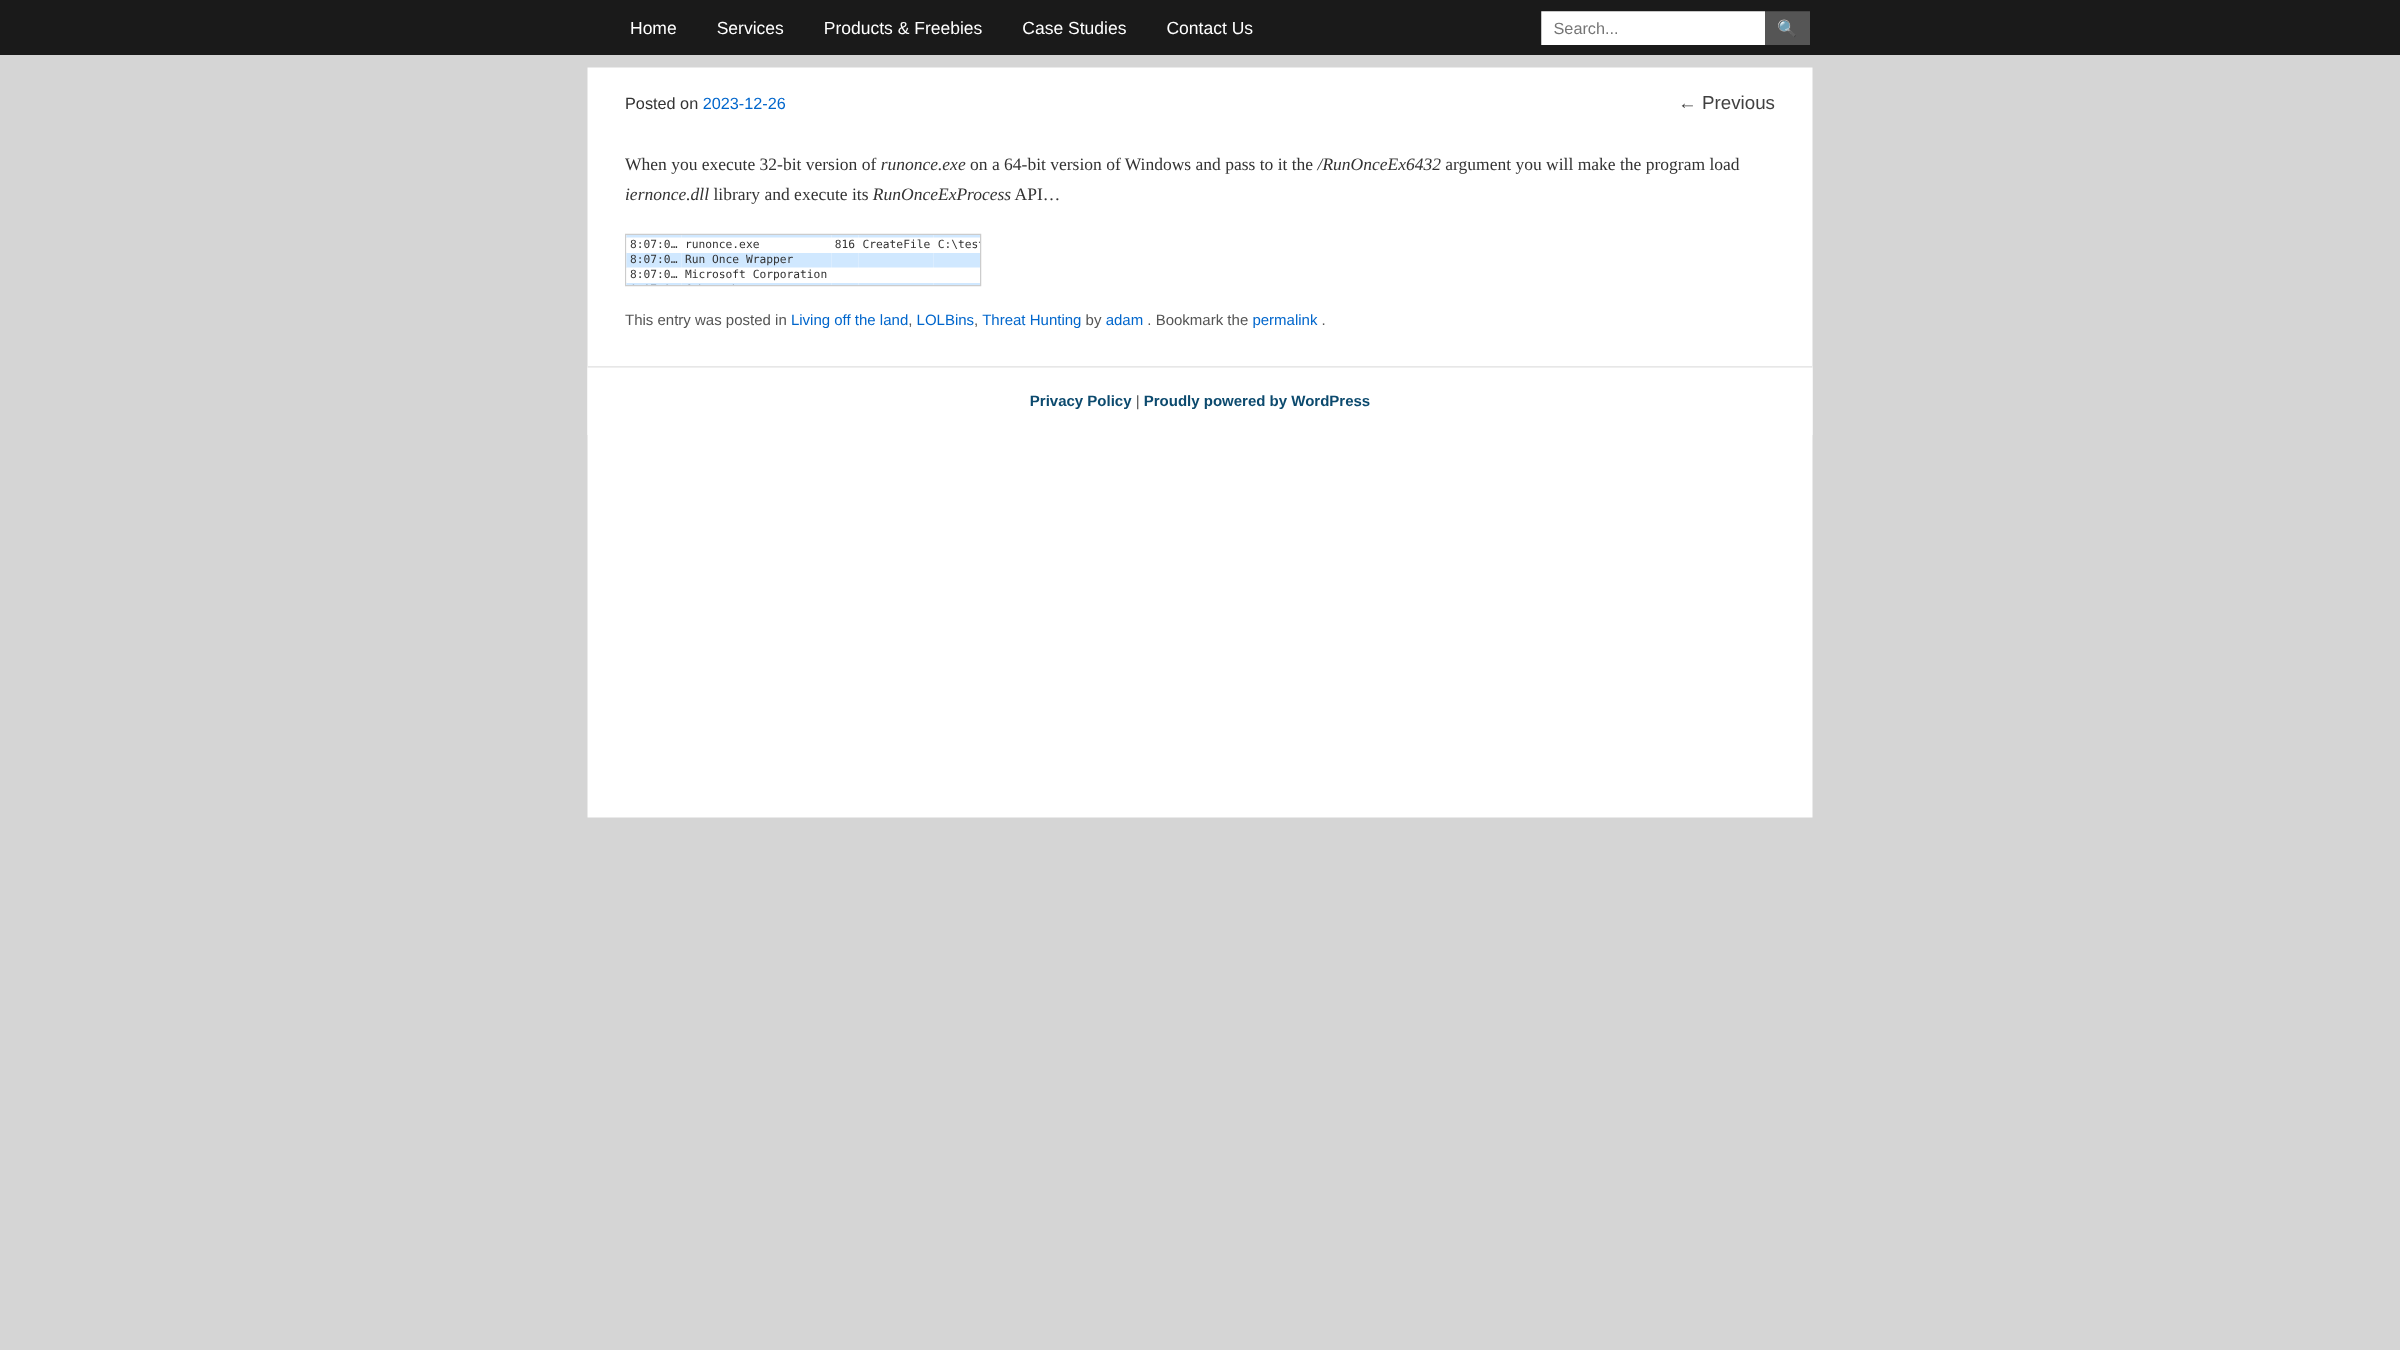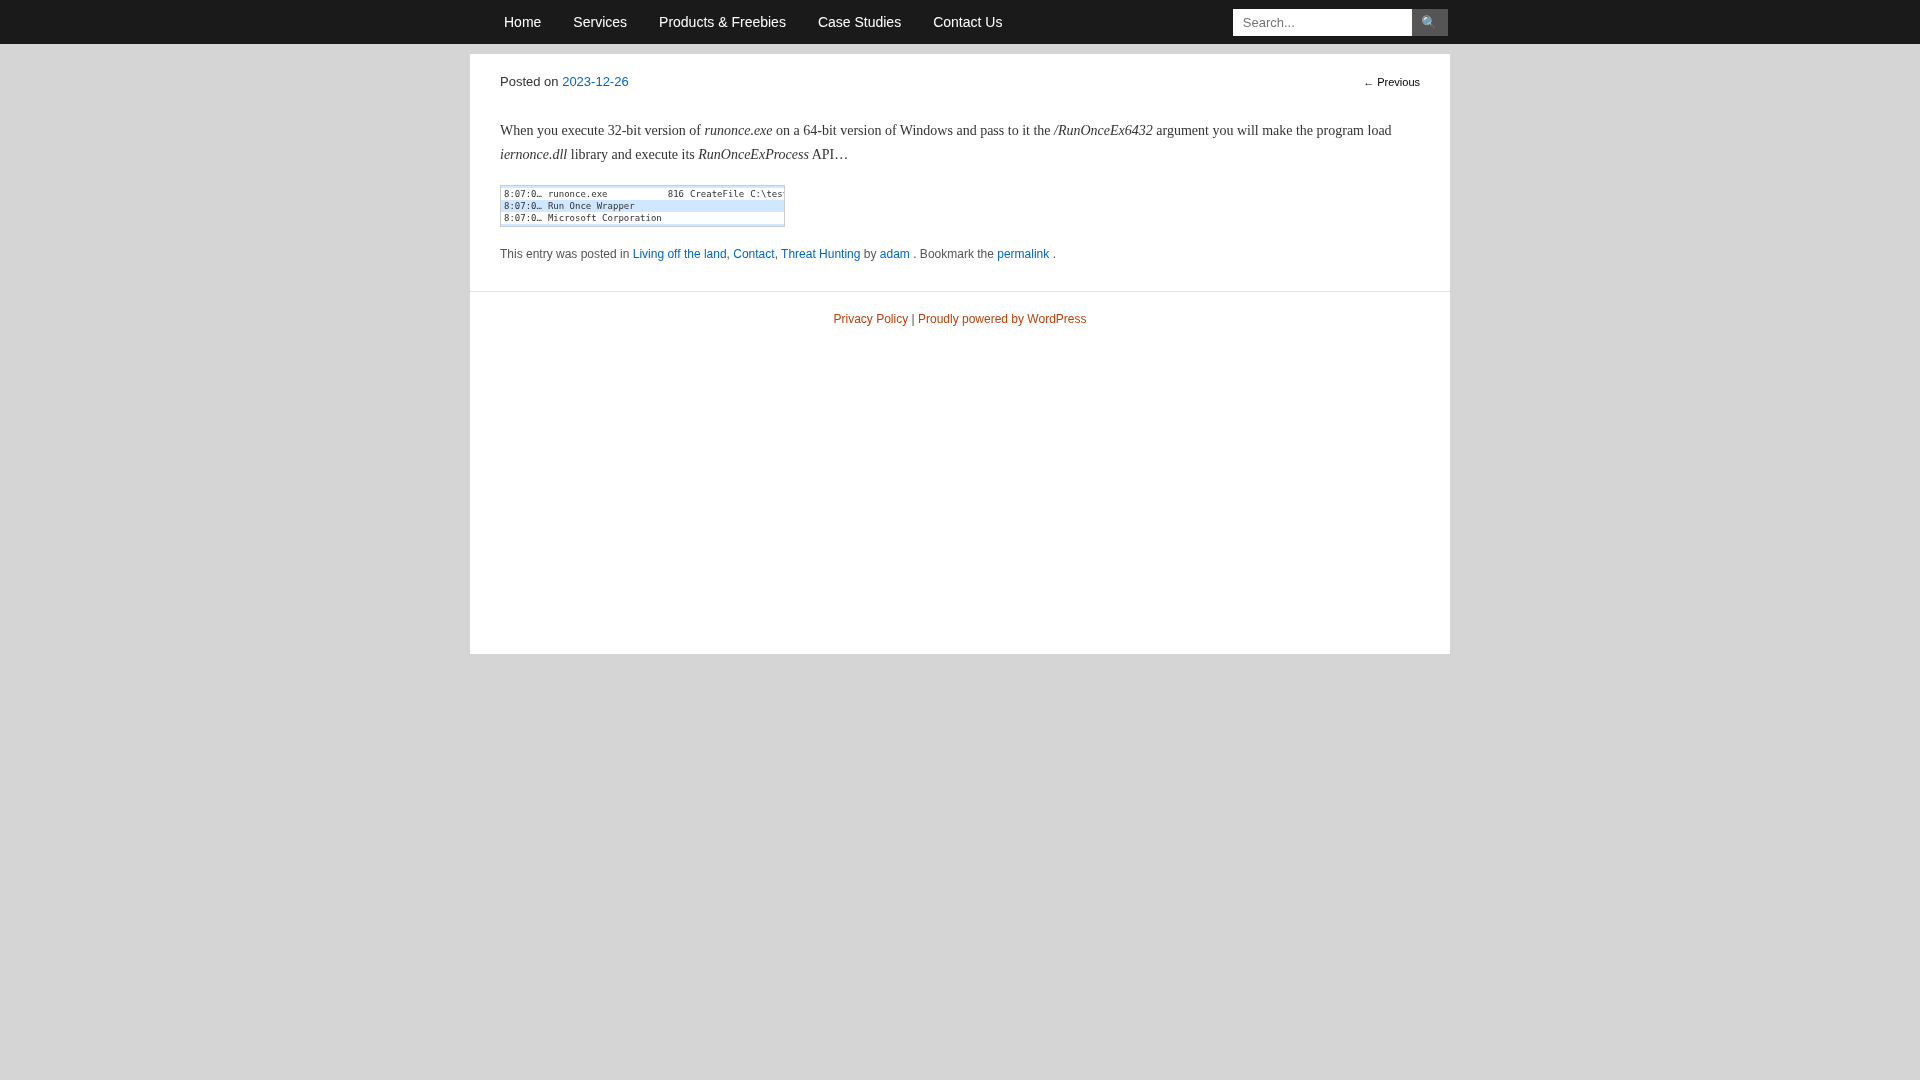--- a/index.html
+++ b/index.html
@@ -80,23 +80,23 @@
       align-items: center;
       margin-bottom: 30px;
       font-family: Arial, sans-serif;
       font-size: 13px;
     }
     #post-date a {
       color: #0066cc;
       text-decoration: none;
     }
     #prev-link a {
-      color: #000000;
-      text-decoration: none;
-      font-size: 11px;
+      color: #404040;
+      text-decoration: none;
+      font-size: 15px;
     }
 
     
     #post-title {
       font-family: Georgia, serif;
       font-size: 28px;
       font-weight: bold;
       color: #1a1a1a;
       margin-bottom: 30px;
       line-height: 1.3;
@@ -173,22 +173,23 @@
       max-width: 980px;
       margin: 0 auto;
       padding: 20px 30px;
       text-align: center;
       font-family: Arial, sans-serif;
       font-size: 12px;
       color: #555;
       border-top: 1px solid #e0e0e0;
     }
     #site-footer a {
-      color: #c2410c;
-      text-decoration: none;
+      color: #0c4a6e;
+      text-decoration: none;
+      font-weight: bold;
     }
   </style>
 </head>
 <body>
 
 <header id="site-header">
   <div id="nav-container">
     <nav>
       <ul id="primary-nav">
         <li>
@@ -275,21 +276,21 @@
             </tr>
           </tbody>
             </table>
         </div>
       </div>
     </div>
 
     <div id="post-footer">
       <span>This entry was posted in </span>
       <a href="#">Living off the land</a><span>, </span>
-      <a href="#">Contact</a><span>, </span>
+      <a href="#">LOLBins</a><span>, </span>
       <a href="#">Threat Hunting</a>
       <span> by </span>
       <a href="#">adam</a>
       <span>. Bookmark the </span>
       <a href="#">permalink</a>
       <span>.</span>
     </div>
 
   </div>
 

